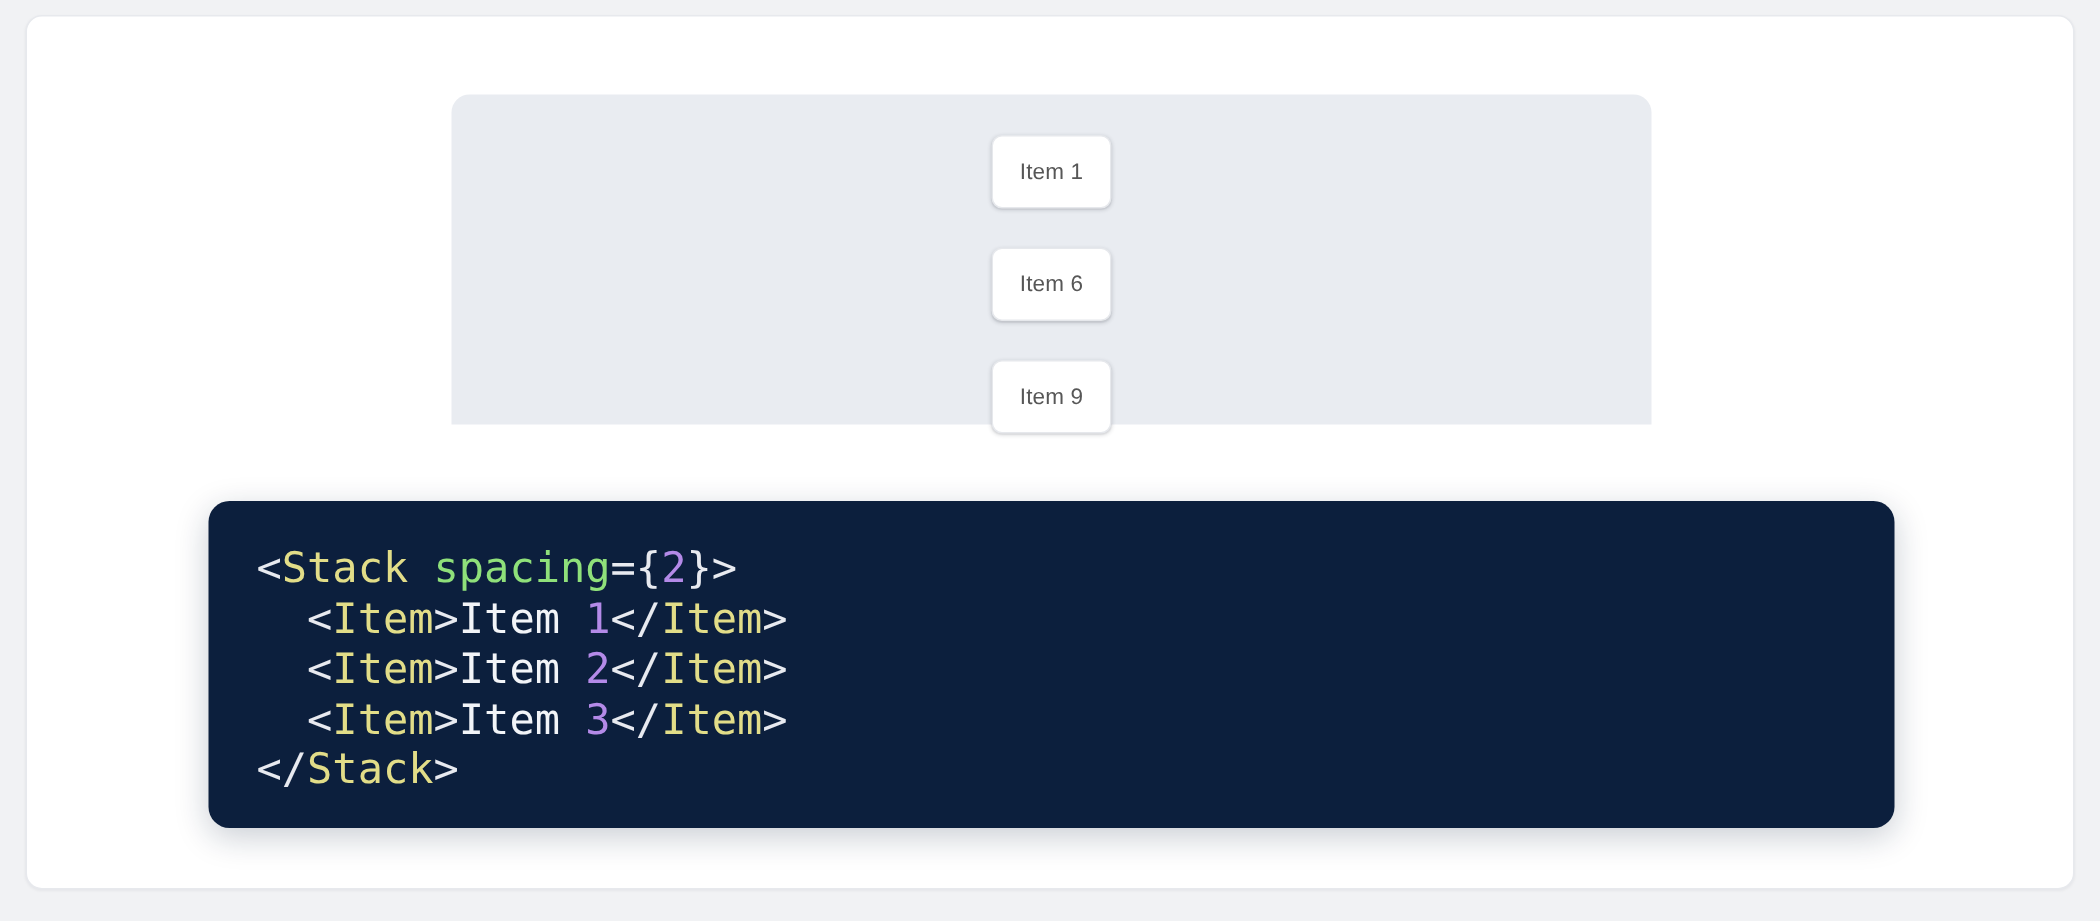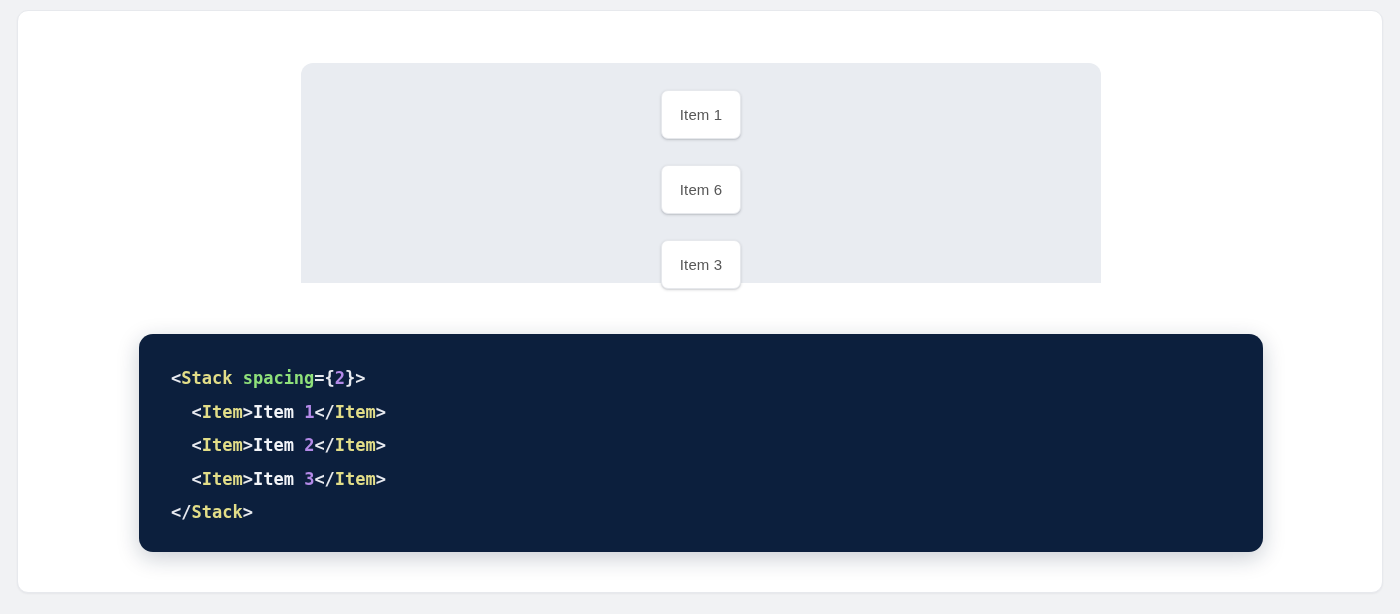--- a/index.html
+++ b/index.html
@@ -78,45 +78,45 @@
     height: 218px;
     background: #0c1f3d;
     border-radius: 14px;
     padding: 28px 0 0 32px;
     box-shadow: 0 6px 22px rgba(12, 31, 61, 0.22);
     overflow: hidden;
   }
 
   .code-block pre {
     font-family: "DejaVu Sans Mono", "Liberation Mono", monospace;
-    font-size: 17px;
+    font-size: 28px;
     line-height: 33.5px;
     color: #e8eaf0;
     white-space: pre;
-    font-weight: 700;
+    font-weight: 400;
   }
 
   .code-line { display: block; height: 33.5px; }
 
   .tok-punc  { color: #e8eaf0; }
   .tok-tag   { color: #e2dd88; }
   .tok-attr  { color: #8fe07a; }
   .tok-num   { color: #b48ae8; }
   .tok-text  { color: #f2f4f8; }
 </style>
 </head>
 <body>
 
 <div class="page-card">
 
   <div class="preview-panel">
     <div class="stack">
         <div class="stack-item">Item 1</div>
         <div class="stack-item">Item 6</div>
-        <div class="stack-item">Item 3</div>
+        <div class="stack-item">Item 9</div>
       </div>
   </div>
 
   <div class="code-block">
     <pre><span class="code-line"><span class="tok-punc">&lt;</span><span class="tok-tag">Stack</span><span class="tok-text"> </span><span class="tok-attr">spacing</span><span class="tok-punc">={</span><span class="tok-num">2</span><span class="tok-punc">}&gt;</span></span><span class="code-line"><span class="tok-text">  </span><span class="tok-punc">&lt;</span><span class="tok-tag">Item</span><span class="tok-punc">&gt;</span><span class="tok-text">Item </span><span class="tok-num">1</span><span class="tok-punc">&lt;/</span><span class="tok-tag">Item</span><span class="tok-punc">&gt;</span></span><span class="code-line"><span class="tok-text">  </span><span class="tok-punc">&lt;</span><span class="tok-tag">Item</span><span class="tok-punc">&gt;</span><span class="tok-text">Item </span><span class="tok-num">2</span><span class="tok-punc">&lt;/</span><span class="tok-tag">Item</span><span class="tok-punc">&gt;</span></span><span class="code-line"><span class="tok-text">  </span><span class="tok-punc">&lt;</span><span class="tok-tag">Item</span><span class="tok-punc">&gt;</span><span class="tok-text">Item </span><span class="tok-num">3</span><span class="tok-punc">&lt;/</span><span class="tok-tag">Item</span><span class="tok-punc">&gt;</span></span><span class="code-line"><span class="tok-punc">&lt;/</span><span class="tok-tag">Stack</span><span class="tok-punc">&gt;</span></span></pre>
   </div>
 
 </div>
 
 </body></html>

